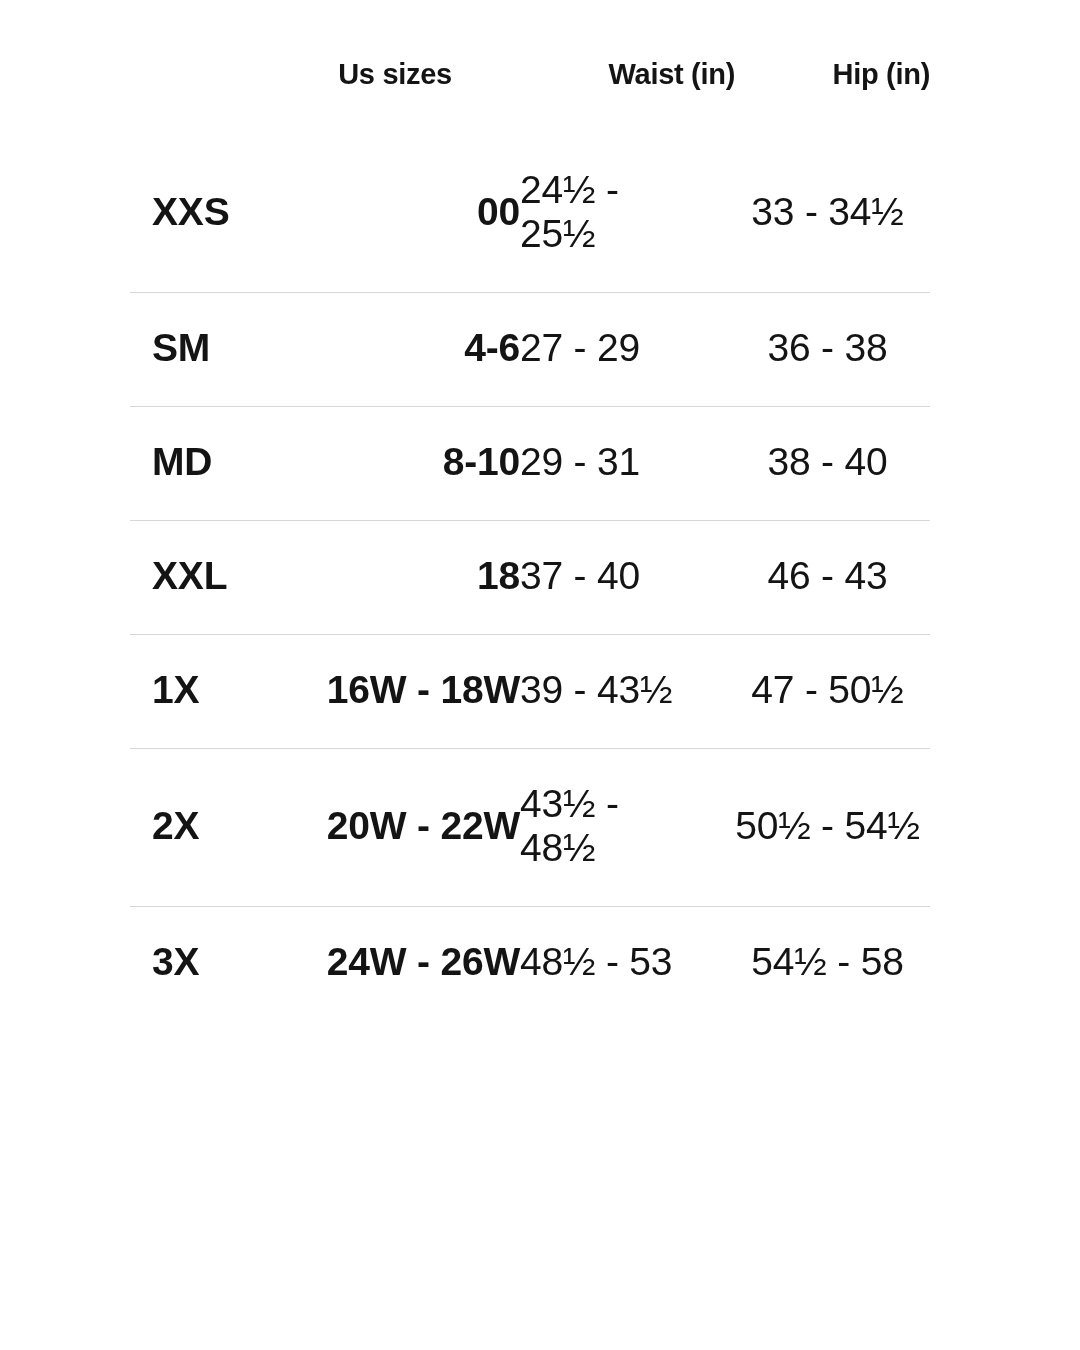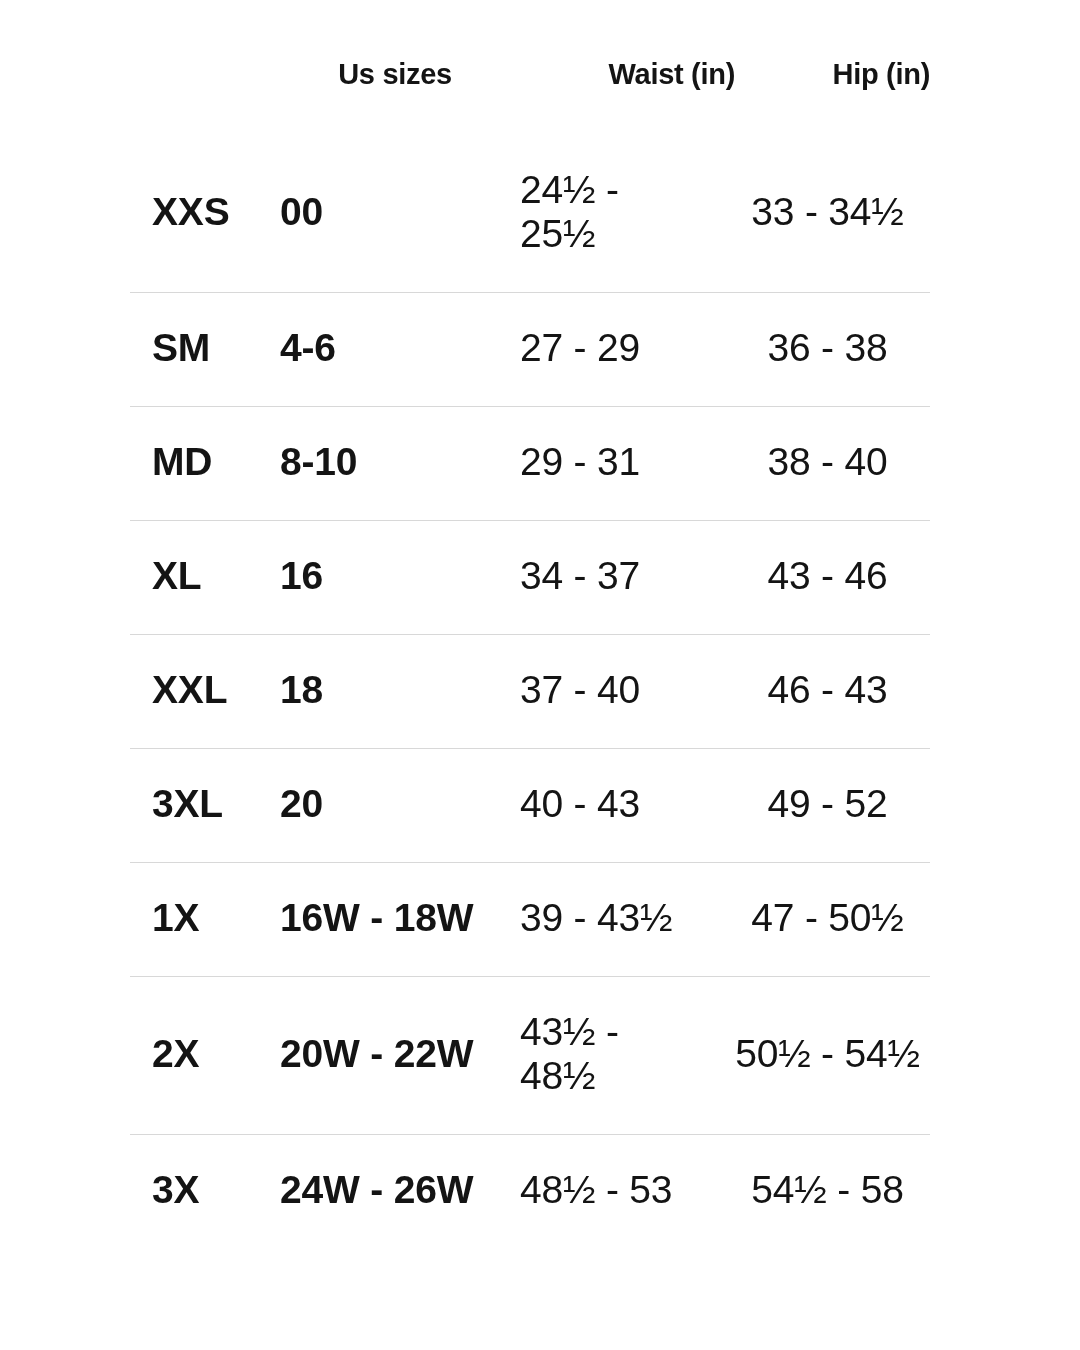--- a/index.html
+++ b/index.html
@@ -61,21 +61,21 @@
   }
 
   td.cell-size {
     font-weight: bold;
     text-align: left;
     padding-left: 22px;
     letter-spacing: -0.2px;
   }
   td.cell-us {
     font-weight: bold;
-    text-align: left;
+    text-align: right;
     padding-left: 10px;
     letter-spacing: -0.2px;
   }
   td.cell-waist {
     font-weight: normal;
     padding-right: 32px;
     letter-spacing: -0.2px;
   }
   td.cell-hip {
     font-weight: normal;
@@ -116,36 +116,24 @@
         <td class="cell-waist">27 - 29</td>
         <td class="cell-hip">36 - 38</td>
       </tr>
       <tr>
         <td class="cell-size">MD</td>
         <td class="cell-us">8-10</td>
         <td class="cell-waist">29 - 31</td>
         <td class="cell-hip">38 - 40</td>
       </tr>
       <tr>
-        <td class="cell-size">XL</td>
-        <td class="cell-us">16</td>
-        <td class="cell-waist">34 - 37</td>
-        <td class="cell-hip">43 - 46</td>
-      </tr>
-      <tr>
         <td class="cell-size">XXL</td>
         <td class="cell-us">18</td>
         <td class="cell-waist">37 - 40</td>
         <td class="cell-hip">46 - 43</td>
-      </tr>
-      <tr>
-        <td class="cell-size">3XL</td>
-        <td class="cell-us">20</td>
-        <td class="cell-waist">40 - 43</td>
-        <td class="cell-hip">49 - 52</td>
       </tr>
       <tr>
         <td class="cell-size">1X</td>
         <td class="cell-us">16W - 18W</td>
         <td class="cell-waist">39 - 43½</td>
         <td class="cell-hip">47 - 50½</td>
       </tr>
       <tr>
         <td class="cell-size">2X</td>
         <td class="cell-us">20W - 22W</td>

